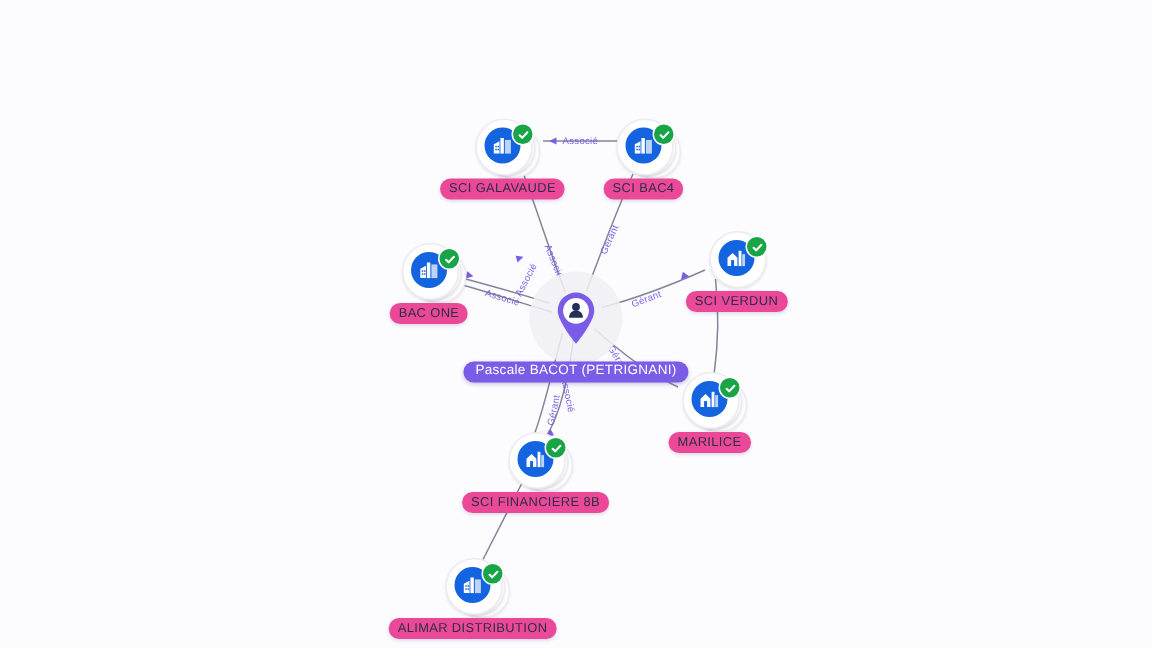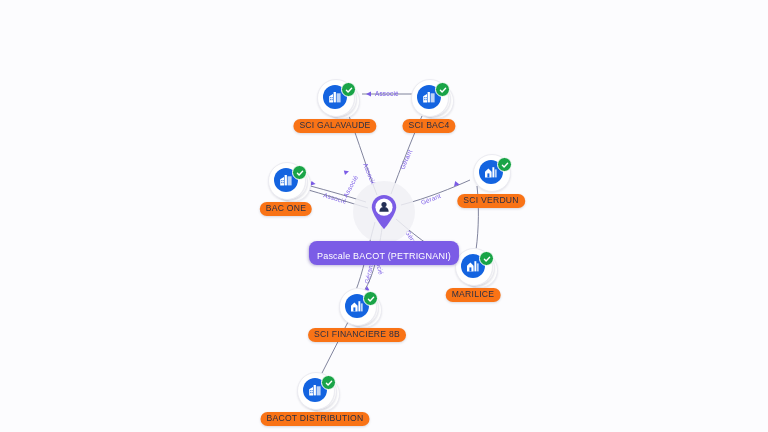--- a/index.html
+++ b/index.html
@@ -78,21 +78,21 @@
     align-items: center;
     justify-content: center;
   }
   .node-check svg { display: block; }
 
   .node-label {
     position: absolute;
     transform: translateX(-50%);
     top: 22px;
     white-space: nowrap;
-    background: #f97316;
+    background: #ec4899;
     border-radius: 7px;
     padding: 2px 6px 3px 6px;
     font-size: 8.6px;
     line-height: 1;
     color: #2b2f44;
     letter-spacing: .25px;
     box-shadow: 0 1px 2.5px rgba(30,30,60,.16);
   }
 
   
@@ -114,21 +114,21 @@
     width: 28px; height: 36px;
   }
   .person-label {
     position: absolute;
     transform: translateX(-50%);
     top: 29px;
     white-space: nowrap;
     background: #7b5ce6;
     color: #ffffff;
     border-radius: 8px;
-    padding: 11px 8px 4px 8px;
+    padding: 1px 8px 4px 8px;
     font-size: 9px;
     line-height: 1;
     letter-spacing: .2px;
     box-shadow: 0 1px 3px rgba(60,40,140,.30);
   }
 </style>
 </head>
 <body>
 
 <div id="app">
@@ -321,21 +321,21 @@
         <rect x="3.7" y="7.2" width="1" height="1" fill="#1464e0"></rect>
         <rect x="2.2" y="9.2" width="1" height="1" fill="#1464e0"></rect>
         <rect x="3.7" y="9.2" width="1" height="1" fill="#1464e0"></rect>
       </svg>
     </div>
     <div class="node-check">
       <svg width="8" height="8" viewBox="0 0 8 8">
         <path d="M1.4 4.2 L3.1 5.9 L6.6 2.2" stroke="#ffffff" stroke-width="1.4" fill="none" stroke-linecap="round" stroke-linejoin="round"></path>
       </svg>
     </div>
-    <div class="node-label">BACOT DISTRIBUTION</div>
+    <div class="node-label">ALIMAR DISTRIBUTION</div>
   </div>
 
   <div id="person-node" style="left:384px; top:212px;">
     <div class="person-halo"></div>
     <div class="person-pin">
       <svg width="28" height="36" viewBox="0 0 28 36">
         <path d="M14 35.2 C 14 35.2 26.2 20.6 26.2 13.2 A 12.2 12.2 0 1 0 1.8 13.2
                  C 1.8 20.6 14 35.2 14 35.2 z" fill="#7b5ce6"></path>
         <circle cx="14" cy="13.2" r="8.6" fill="#ffffff"></circle>
         <g transform="translate(14,13.2)">

